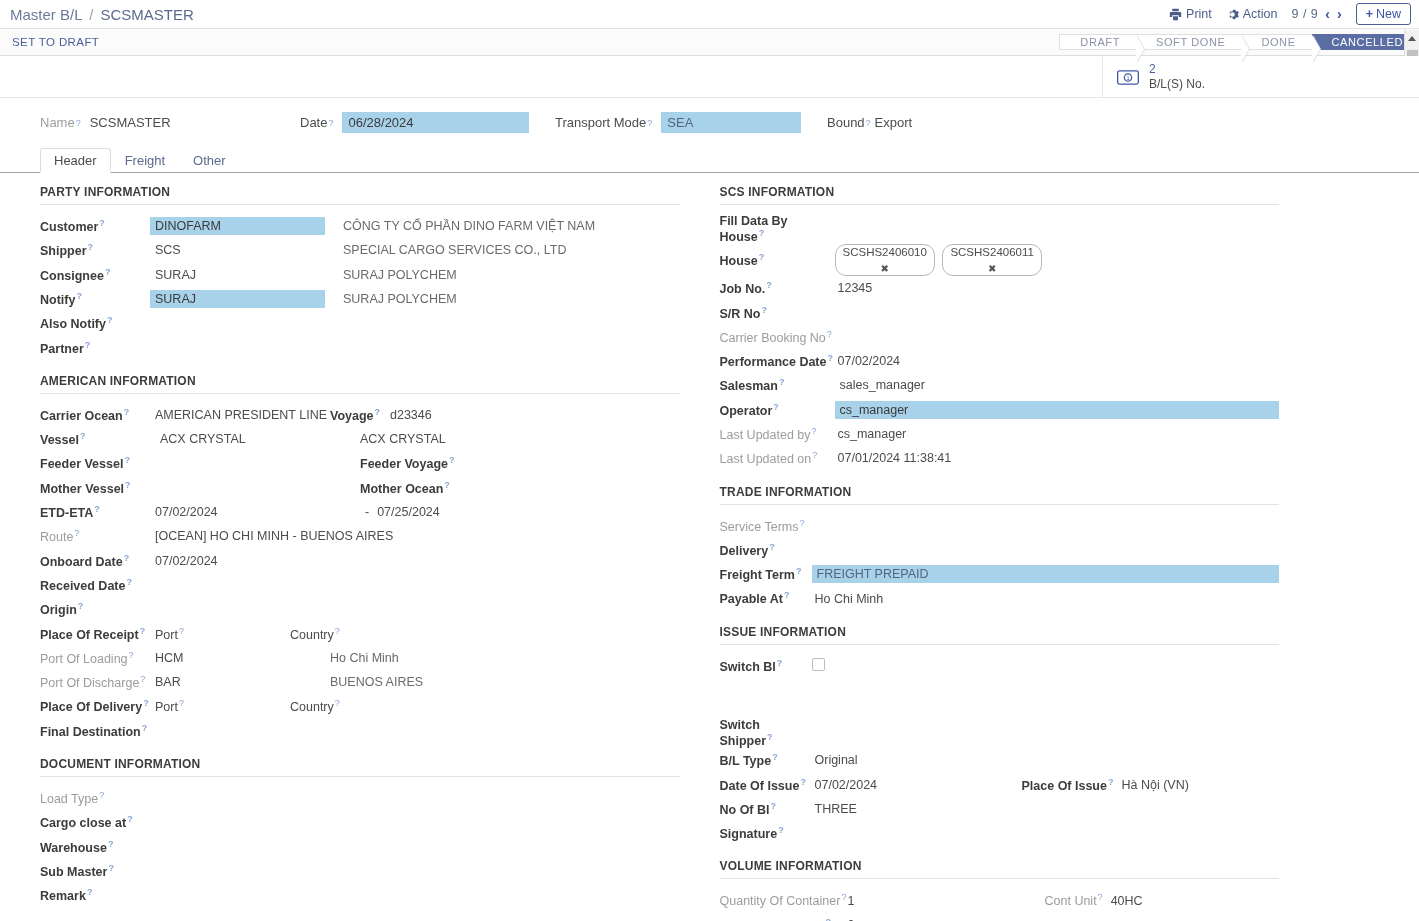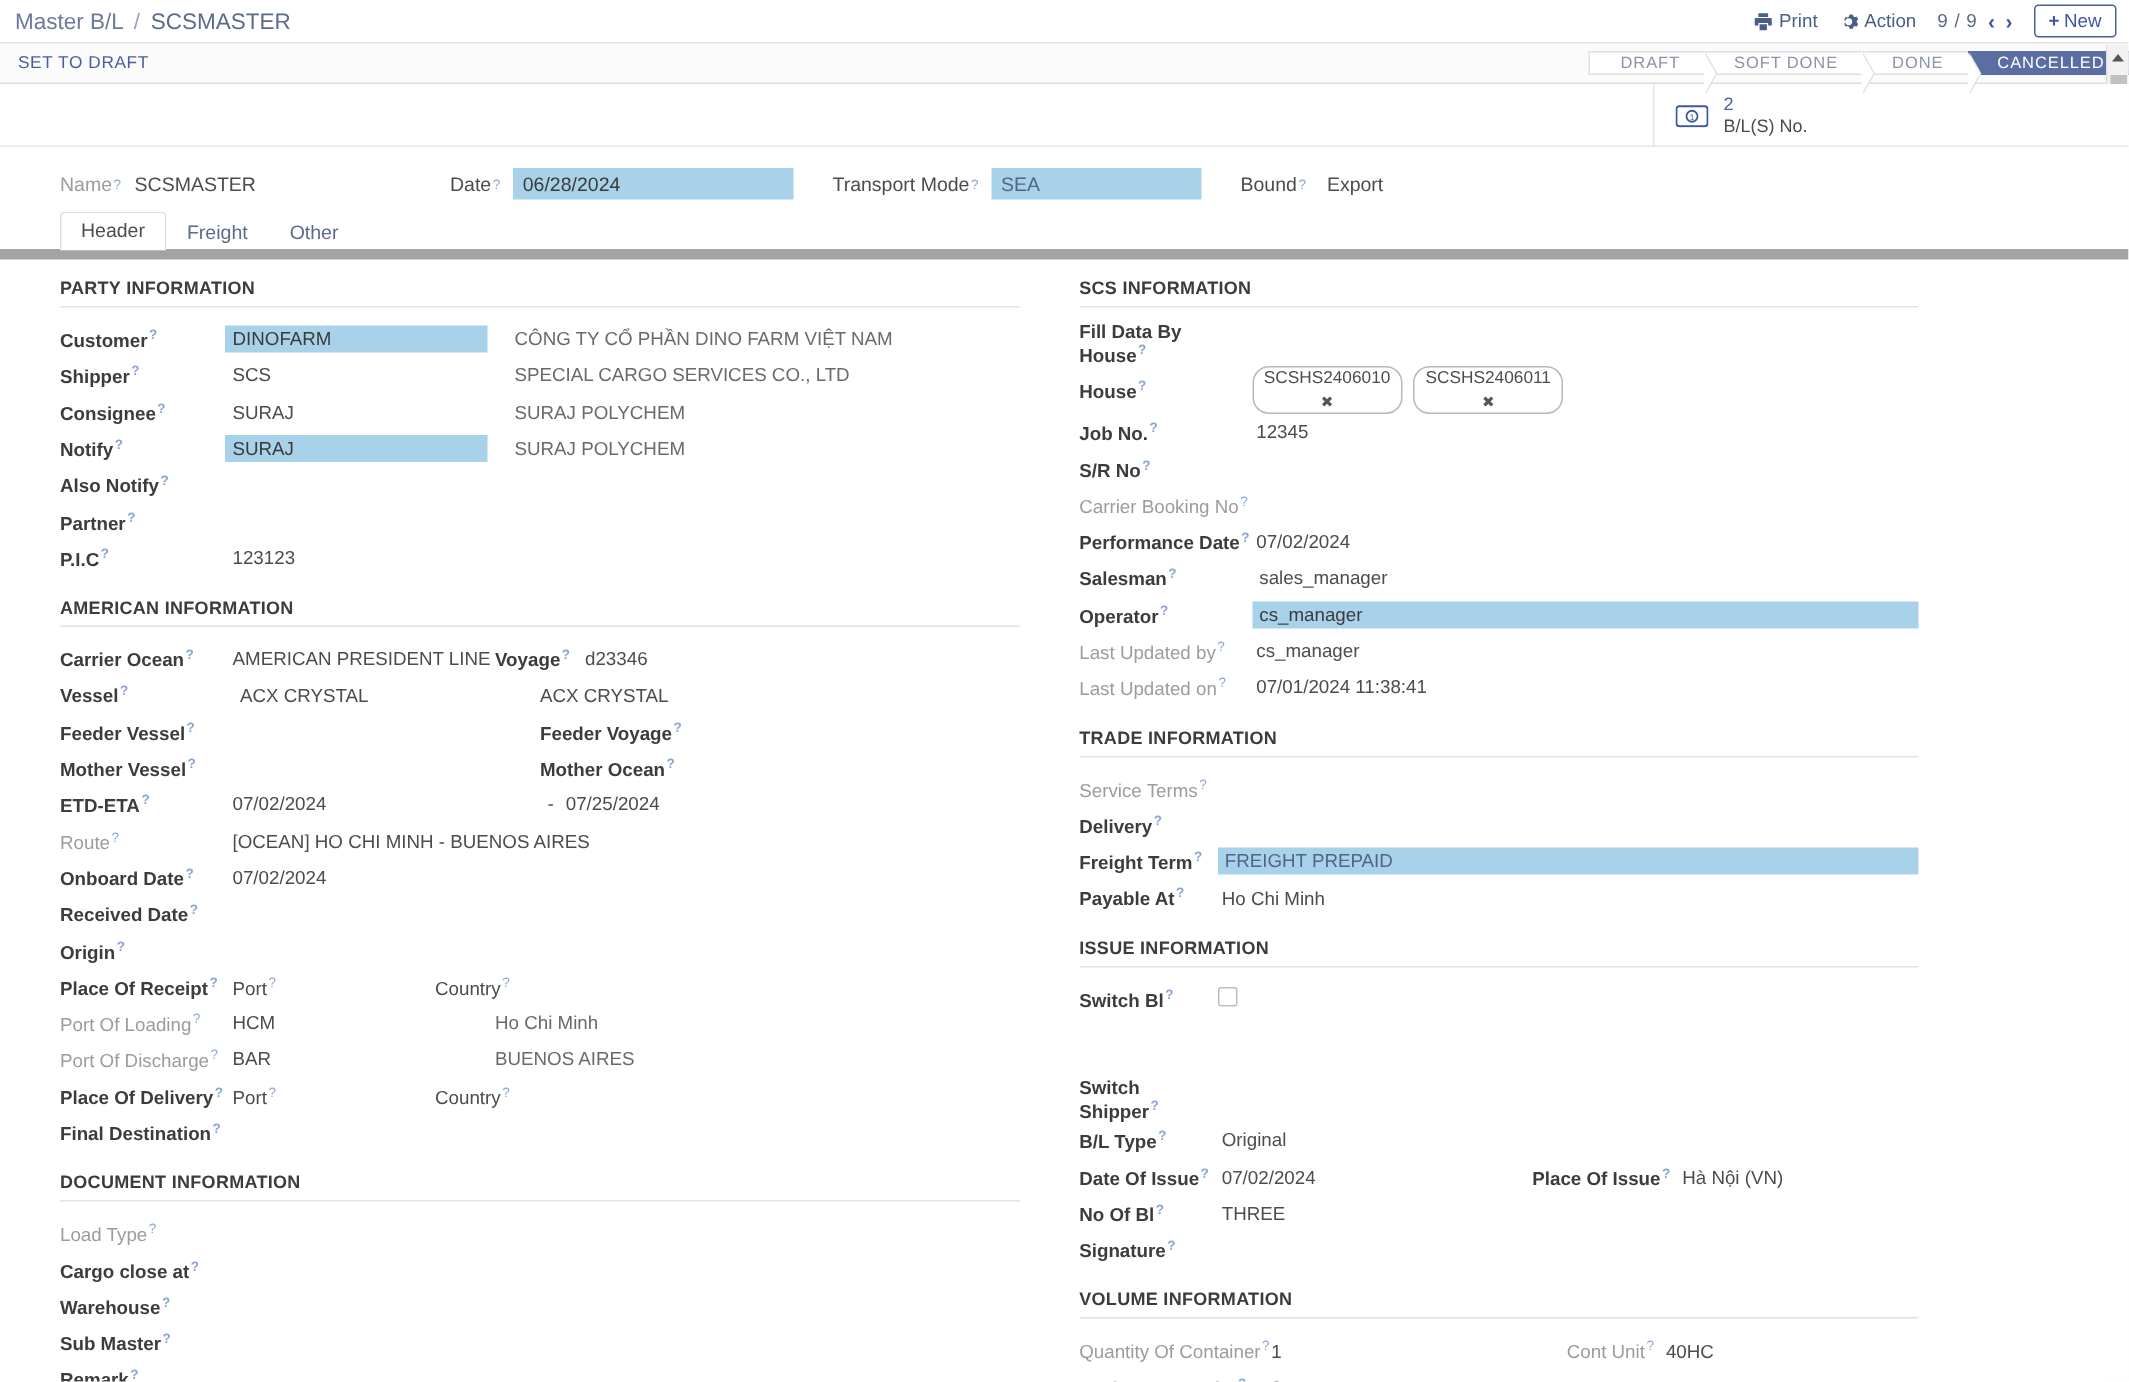--- a/index.html
+++ b/index.html
@@ -129,23 +129,23 @@
   .q{
     font-size:9px; color:#8aa4d6; vertical-align:super; margin-left:1px;
   }
   .val{ color:#4c4c4c; font-size:13px; }
   .hl{
     background:#a8d2ea; color:#3b3b3b; display:inline-block;
   }
 
   
   .tabs{
-    display:flex; align-items:flex-end; gap:0;
+    display:flex; gap:0;
     padding-left:40px; margin-top:8px;
-    border-bottom:7px solid #a3a3a3;
+    border-bottom:1px solid #a3a3a3;
     height:26px;
   }
   .tab{
     font-size:13px; color:#5b6b8c; padding:4px 13px 5px;
     cursor:pointer; border:1px solid transparent; border-bottom:none;
     position:relative; top:1px; border-radius:3px 3px 0 0;
   }
   .tab.active{
     background:#fff; border-color:#dcdcdc; color:#4c4c4c;
     border-bottom:1px solid #fff;
@@ -278,21 +278,21 @@
         <span class="hl" style="margin-left:9px;width:187px;padding:3px 6px;">06/28/2024</span>
       </div>
       <div class="hf" style="width:272px;">
         <span class="lbl">Transport Mode</span>
           <span class="q">?</span>
         <span class="hl" style="margin-left:9px;width:140px;padding:3px 6px;color:#53657f;">SEA</span>
       </div>
       <div class="hf">
         <span class="lbl">Bound</span>
           <span class="q">?</span>
-        <span class="val" style="margin-left:14px;">Export</span>
+        <span class="val" style="margin-left:4px;">Export</span>
       </div>
     </div>
 
     <div class="tabs">
       <div class="tab active">Header</div>
       <div class="tab">Freight</div>
       <div class="tab">Other</div>
     </div>
 
     <div class="cols">
@@ -328,24 +328,20 @@
         <div class="row">
           <div class="cell-lbl bold"><span>Also Notify</span><span class="q">?</span></div>
           <div class="cell-val"></div>
         </div>
 
         <div class="row">
           <div class="cell-lbl bold"><span>Partner</span><span class="q">?</span></div>
           <div class="cell-val"></div>
         </div>
 
-        <div class="row">
-          <div class="cell-lbl bold"><span>P.I.C</span><span class="q">?</span></div>
-          <div class="cell-val" style="padding-left:5px;">123123</div>
-        </div>
 
         <div class="sect-title gap">AMERICAN INFORMATION</div>
 
         <div class="row">
           <div class="cell-lbl bold"><span>Carrier Ocean</span><span class="q">?</span></div>
           <div class="cell-val" style="width:180px;padding-left:5px;">AMERICAN PRESIDENT LINE</div>
           <div class="cell-lbl bold" style="width:60px;flex:0 0 60px;"><span>Voyage</span><span class="q">?</span></div>
           <div class="cell-val">d23346</div>
         </div>
 

